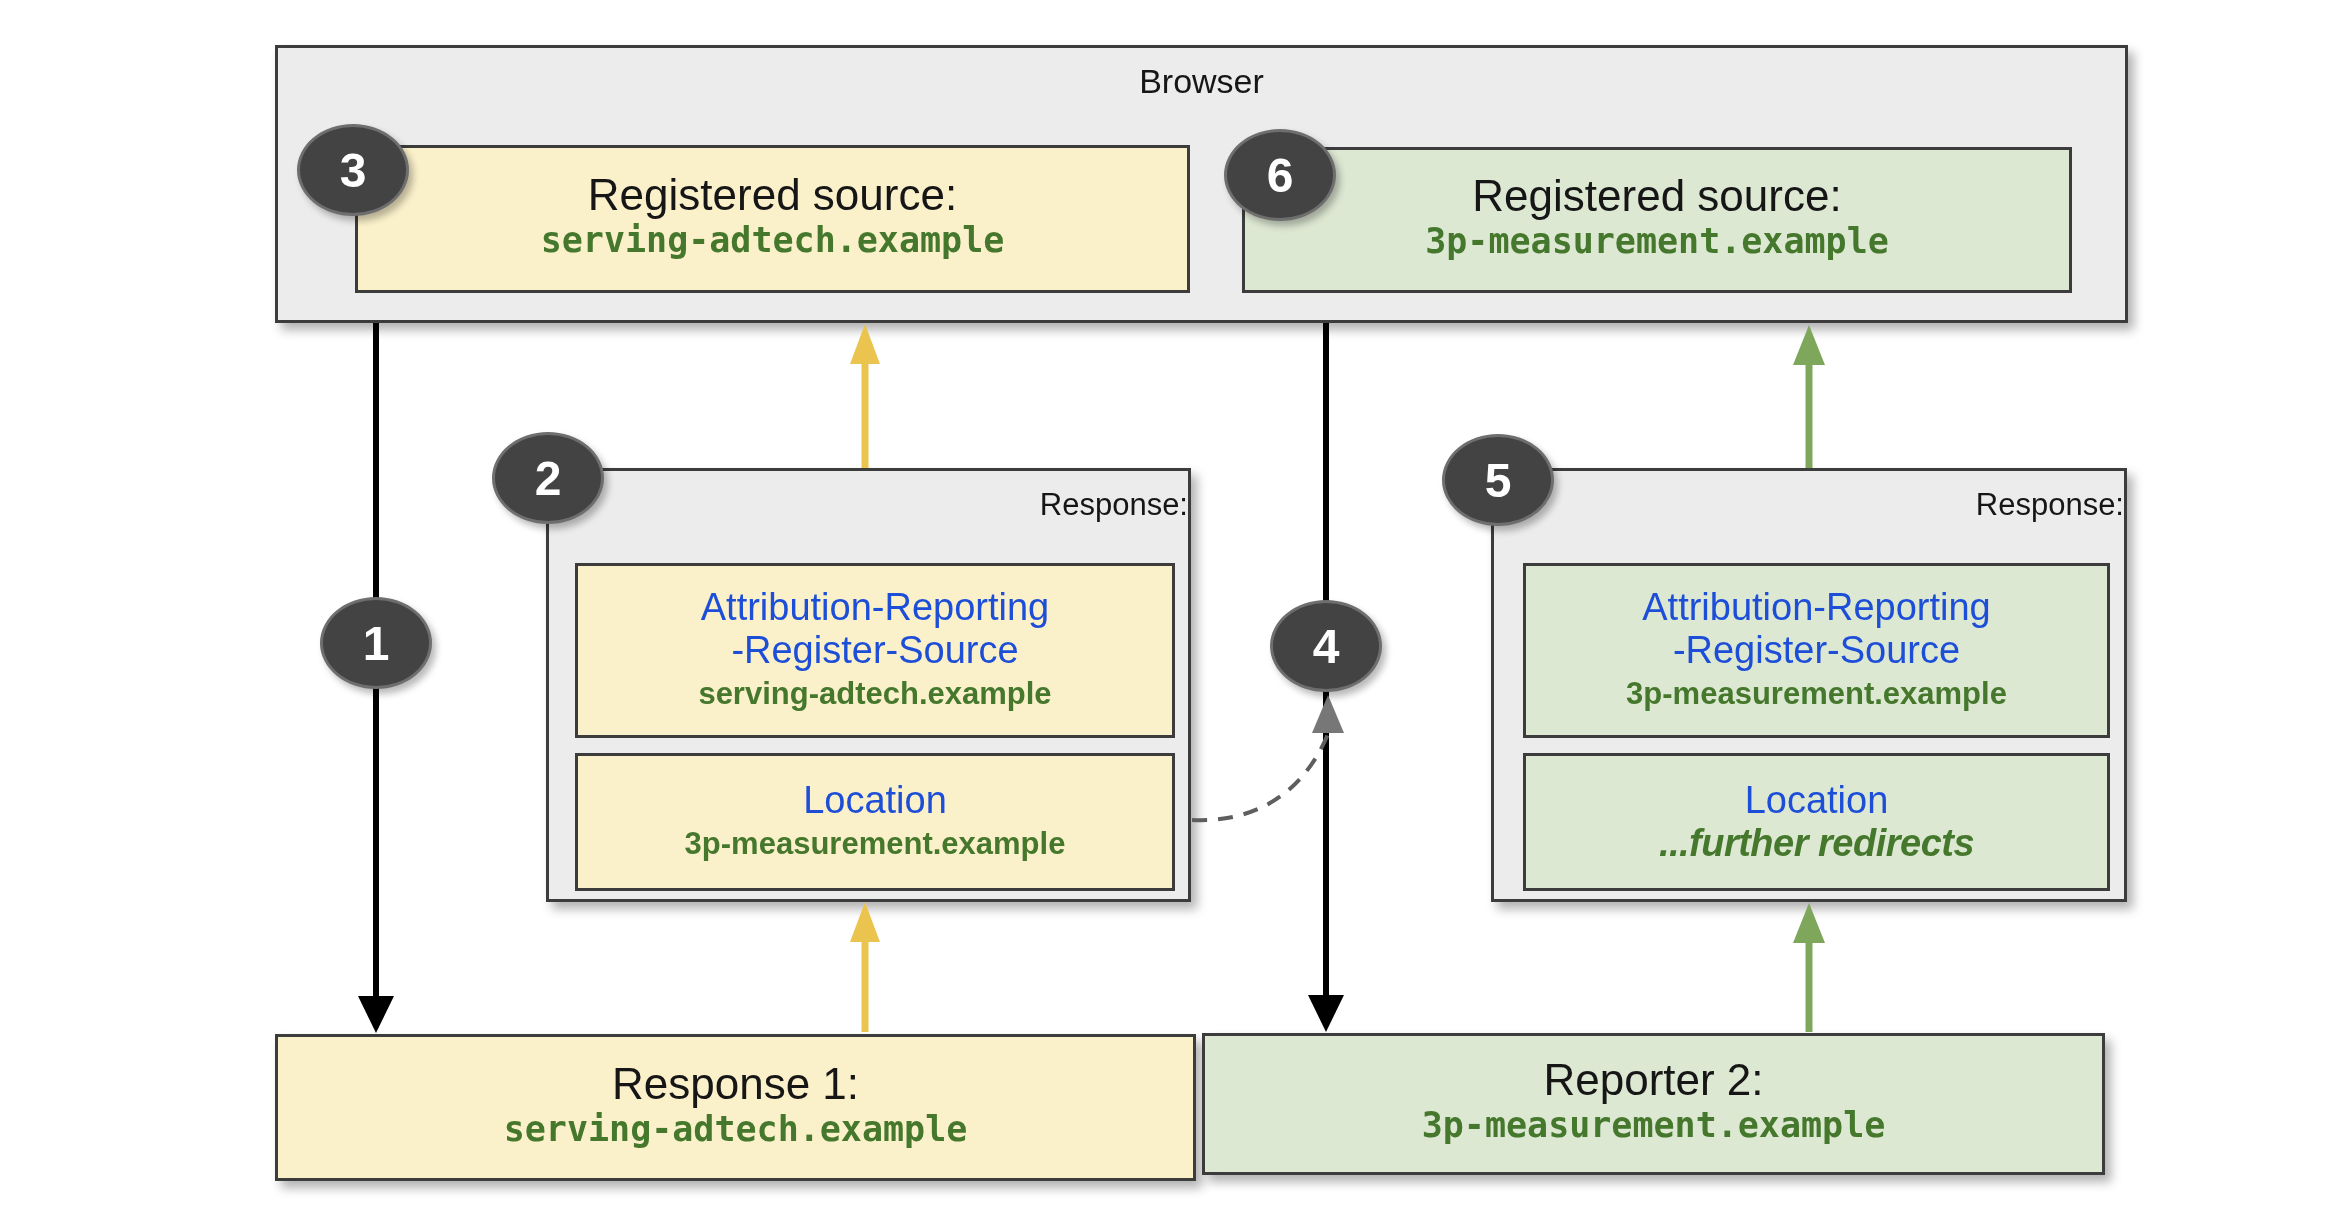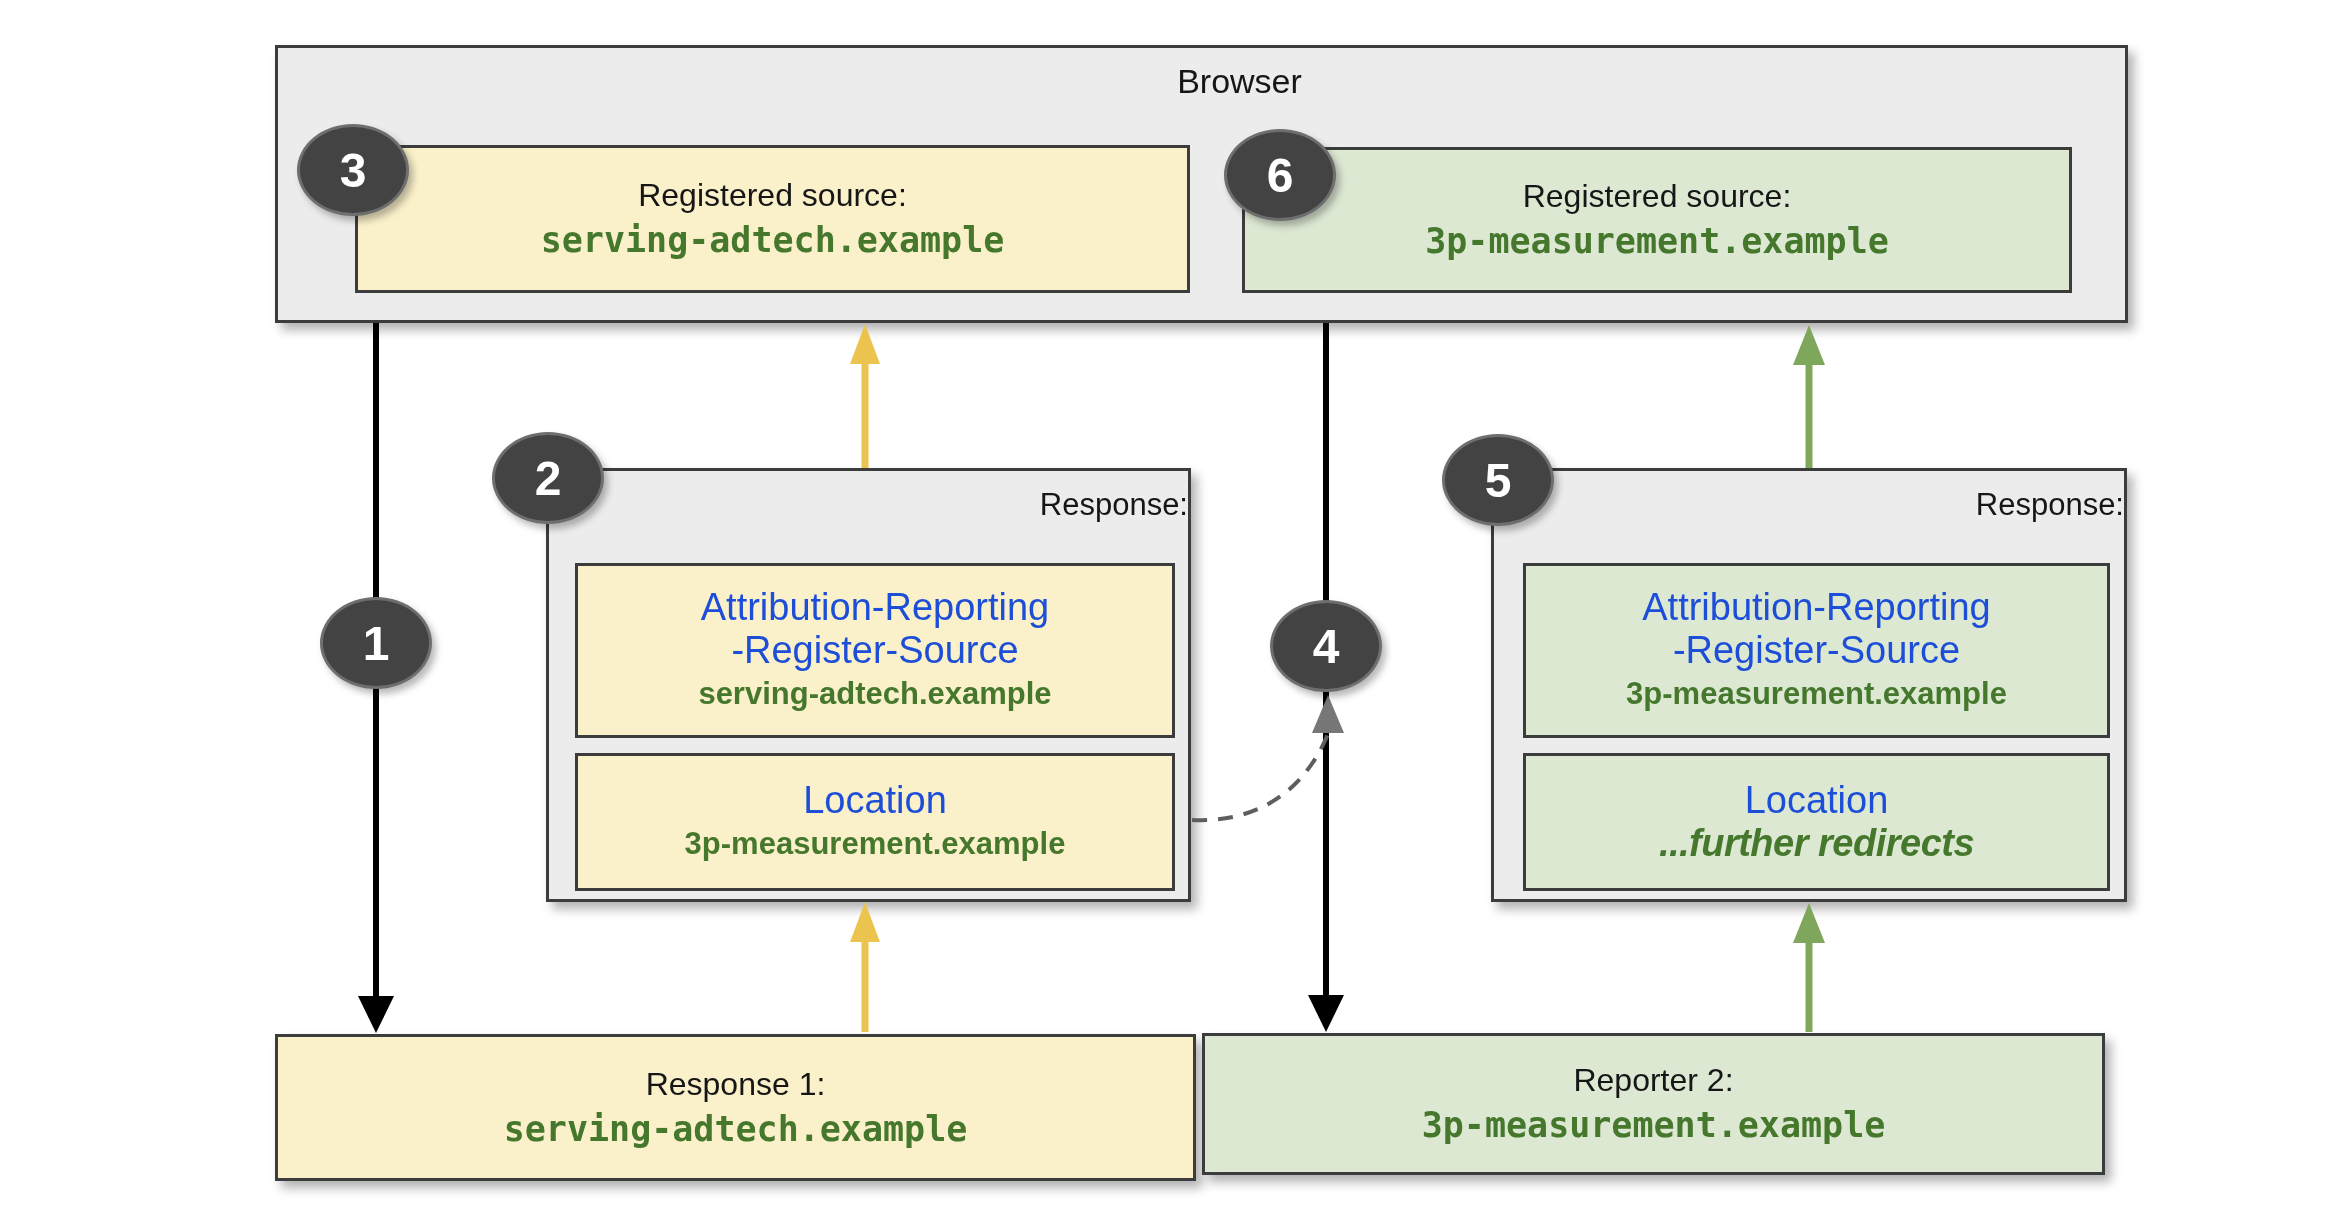--- a/index.html
+++ b/index.html
@@ -11,25 +11,25 @@
     position:absolute;box-sizing:border-box;
     border:3px solid #3C3C3C;
     box-shadow:6px 7px 10px rgba(0,0,0,0.30);
     z-index:1;
   }
   .container{background:#ECECEC;}
   .yellow{background:#FAF0CA;}
   .green{background:#DDE8D3;}
   .inner{box-shadow:none;border-width:3px;z-index:2;}
   .card{display:flex;flex-direction:column;align-items:center;justify-content:center;text-align:center;}
-  .sans-label{font-size:32px;color:#161616;line-height:42px;}
+  .sans-label{font-size:44px;color:#161616;line-height:42px;}
   .domain-value{font-family:"DejaVu Sans Mono",monospace;font-weight:700;color:#45782D;font-size:35px;line-height:48px;}
   .browser-title{
     position:absolute;left:0;top:14px;width:100%;text-align:center;
-    font-size:34px;color:#161616;padding-left:38px;
+    font-size:34px;color:#161616;
   }
   .response-title{
     position:absolute;left:0;top:16px;width:100%;text-align:right;
     font-size:31px;color:#161616;
   }
   .mono-line{font-size:38px;line-height:43px;color:#1d4ed8;font-weight:500;}
   .mono-domain{font-size:31px;line-height:43px;font-weight:700;color:#45782D;}
   .redirect-note{font-size:38px;line-height:43px;font-weight:700;font-style:italic;color:#45782D;letter-spacing:-0.5px;}
   .badge{
     position:absolute;width:112px;height:92px;border-radius:50%;

